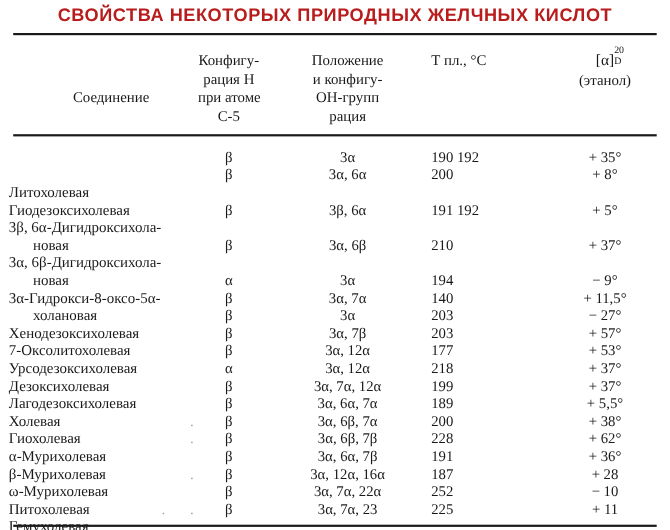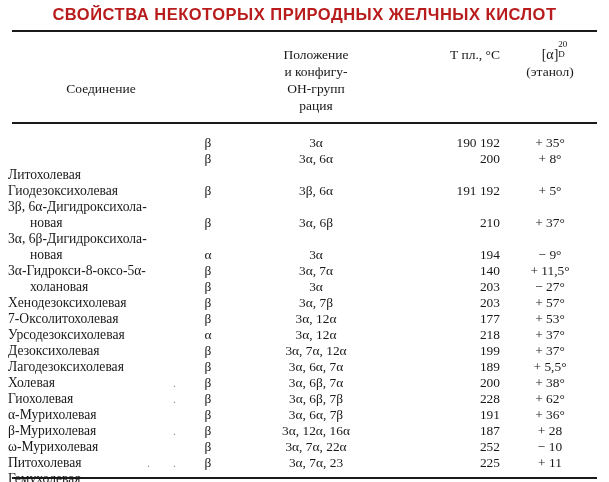--- a/index.html
+++ b/index.html
@@ -48,21 +48,21 @@
     background: #1a1a1a;
   }
   .rule-top    { top: 30px;  height: 2.4px; }
   .rule-head   { top: 122px; height: 2.0px; }
   .rule-bottom { top: 477px; height: 2.4px; }
 
   
   .col-name  { left: 8px;   width: 186px; text-align: left; margin-top: 32px; }
   .col-conf  { left: 180px; width: 56px;  text-align: center; }
   .col-pos   { left: 240px; width: 152px; text-align: center; }
-  .col-temp  { left: 392px; width: 108px; text-align: right; }
+  .col-temp  { left: 392px; width: 108px; text-align: left; }
   .col-rot   { left: 498px; width: 104px; text-align: center; }
 
   
   .hdr {
     position: absolute;
     top: 46px;
     font-size: 13.5px;
     line-height: 17px;
     color: #181818;
   }
@@ -137,20 +137,26 @@
   <div class="title">СВОЙСТВА НЕКОТОРЫХ ПРИРОДНЫХ ЖЕЛЧНЫХ КИСЛОТ</div>
 
   <div class="rule rule-top"></div>
   <div class="rule rule-head"></div>
   <div class="rule rule-bottom"></div>
 
   <div class="hdr col-name">
     <span class="ln">Соединение</span>
   </div>
 
+  <div class="hdr col-conf">
+    <span class="ln">Конфигу-</span>
+    <span class="ln">рация Н</span>
+    <span class="ln">при атоме</span>
+    <span class="ln">С-5</span>
+  </div>
 
   <div class="hdr col-pos">
     <span class="ln">Положение</span>
     <span class="ln">и конфигу-</span>
     <span class="ln">ОН-групп</span>
     <span class="ln">рация</span>
   </div>
 
   <div class="hdr col-temp">
     <span class="ln">Т пл., °C</span>

